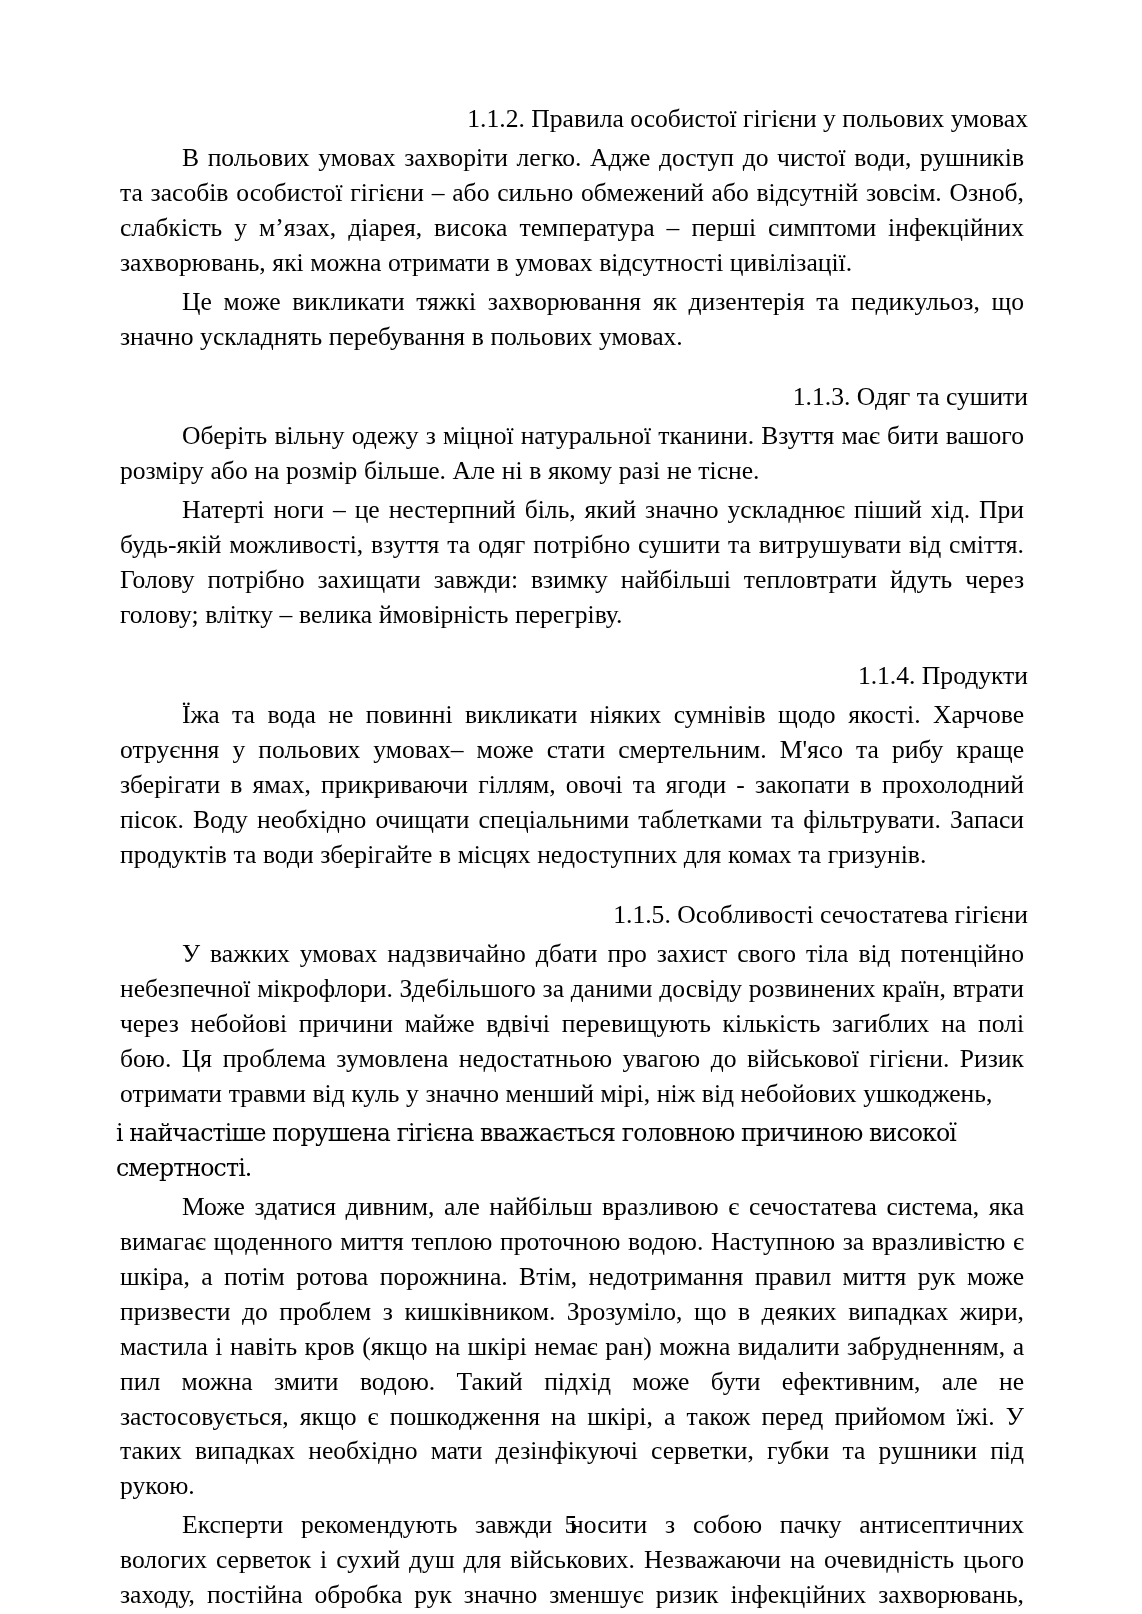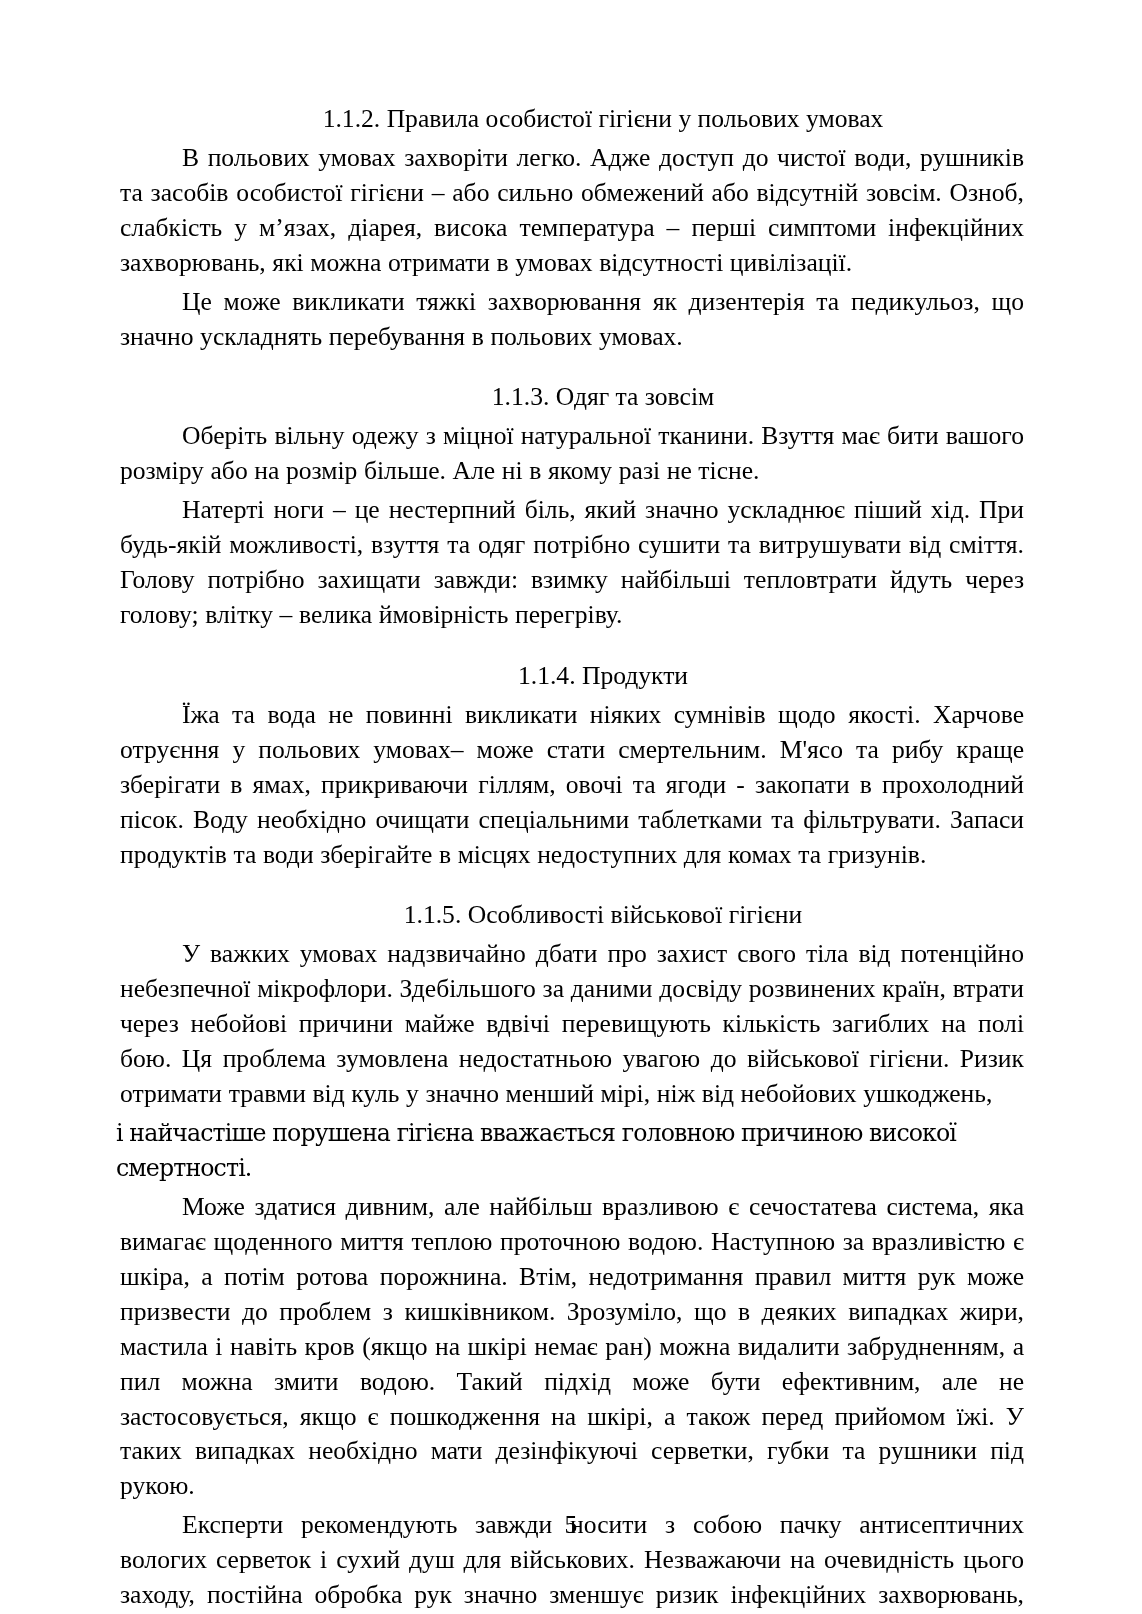--- a/index.html
+++ b/index.html
@@ -34,21 +34,21 @@
     text-justify: inter-word;
     text-indent: 62px;
     hyphens: none;
     word-spacing: 0.2px;
   }
   .heading {
     margin: 0;
     font-size: 25.6px;
     line-height: 1.365;
     font-weight: normal;
-    text-align: center;
+    text-align: right;
     text-indent: 62px;
   }
   .gap-before {
     margin-top: 26px;
   }
   .alt-font {
     margin: 0;
     font-size: 24px;
     line-height: 1.46;
     text-align: left;
@@ -74,31 +74,31 @@
 <div class="page">
   <div class="content">
 
     <h2 class="heading">1.1.2. Правила особистої гігієни у польових умовах</h2>
 
     <p class="para">В польових умовах захворіти легко. Адже доступ до чистої води, рушників та засобів особистої гігієни – або сильно обмежений або відсутній зовсім. Озноб, слабкість у м’язах, діарея, висока температура – перші симптоми інфекційних захворювань, які можна отримати в умовах відсутності цивілізації.</p>
 
     <p class="para">Це може викликати тяжкі захворювання як дизентерія та педикульоз, що значно ускладнять перебування в польових умовах.</p>
 
 
-    <h2 class="heading gap-before">1.1.3. Одяг та зовсім</h2>
+    <h2 class="heading gap-before">1.1.3. Одяг та сушити</h2>
 
     <p class="para">Оберіть вільну одежу з міцної натуральної тканини. Взуття має бити вашого розміру або на розмір більше. Але ні в якому разі не тісне.</p>
 
     <p class="para">Натерті ноги – це нестерпний біль, який значно ускладнює піший хід. При будь-якій можливості, взуття та одяг потрібно сушити та витрушувати від сміття. Голову потрібно захищати завжди: взимку найбільші тепловтрати йдуть через голову; влітку – велика ймовірність перегріву.</p>
 
     <h2 class="heading gap-before">1.1.4. Продукти</h2>
 
     <p class="para">Їжа та вода не повинні викликати ніяких сумнівів щодо якості. Харчове отруєння у польових умовах– може стати смертельним. М'ясо та рибу краще зберігати в ямах, прикриваючи гіллям, овочі та ягоди - закопати в прохолодний пісок. Воду необхідно очищати спеціальними таблетками та фільтрувати. Запаси продуктів та води зберігайте в місцях недоступних для комах та гризунів.</p>
 
-    <h2 class="heading gap-before">1.1.5. Особливості військової гігієни</h2>
+    <h2 class="heading gap-before">1.1.5. Особливості сечостатева гігієни</h2>
 
     <p class="para">У важких умовах надзвичайно дбати про захист свого тіла від потенційно небезпечної мікрофлори. Здебільшого за даними досвіду розвинених країн, втрати через небойові причини майже вдвічі перевищують кількість загиблих на полі бою. Ця проблема зумовлена недостатньою увагою до військової гігієни. Ризик отримати травми від куль у значно менший мірі, ніж від небойових ушкоджень,</p>
 
     <p class="alt-font">і найчастіше порушена гігієна вважається головною причиною високої смертності.</p>
 
     <p class="para">Може здатися дивним, але найбільш вразливою є сечостатева система, яка вимагає щоденного миття теплою проточною водою. Наступною за вразливістю є шкіра, а потім ротова порожнина. Втім, недотримання правил миття рук може призвести до проблем з кишківником. Зрозуміло, що в деяких випадках жири, мастила і навіть кров (якщо на шкірі немає ран) можна видалити забрудненням, а пил можна змити водою. Такий підхід може бути ефективним, але не застосовується, якщо є пошкодження на шкірі, а також перед прийомом їжі. У таких випадках необхідно мати дезінфікуючі серветки, губки та рушники під рукою.</p>
 
     <p class="para">Експерти рекомендують завжди носити з собою пачку антисептичних вологих серветок і сухий душ для військових. Незважаючи на очевидність цього заходу, постійна обробка рук значно зменшує ризик інфекційних захворювань, особливо в умовах, коли може бути присутній хоча б один хворий.</p>
 
   </div>

